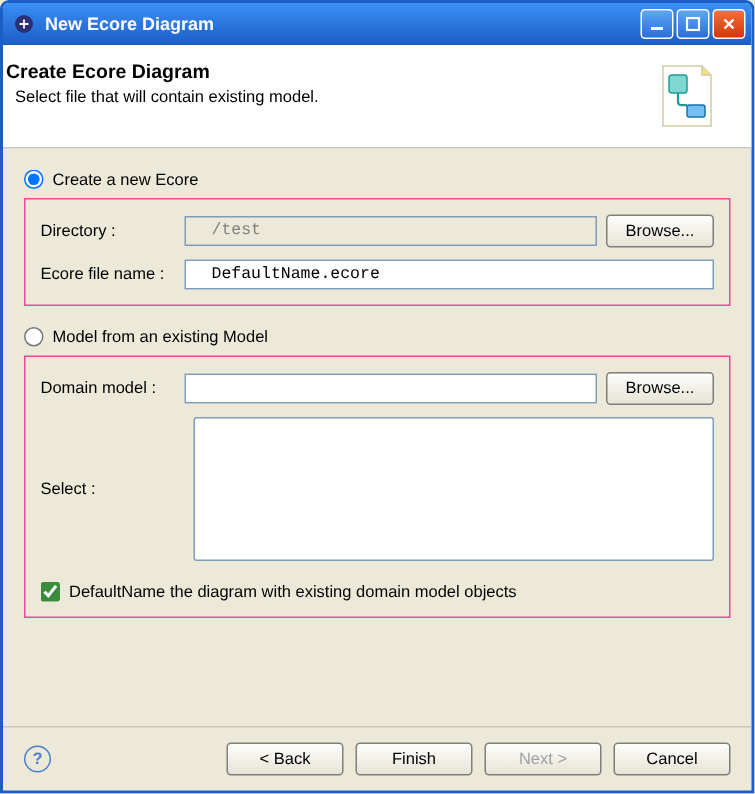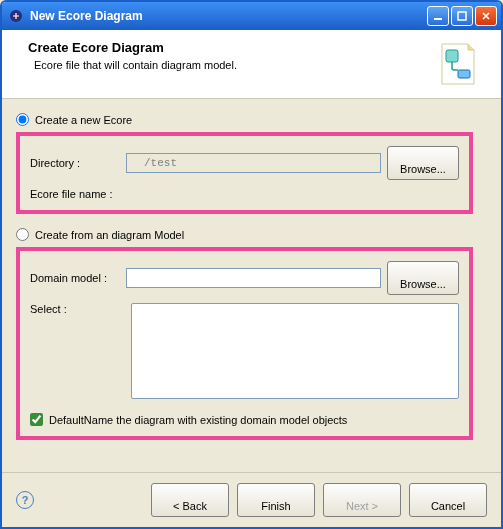--- a/index.html
+++ b/index.html
@@ -41,21 +41,21 @@
     background: linear-gradient(to bottom,#5ea7f7,#2a6ed9);
     display:flex; align-items:center; justify-content:center;
     color:#fff; font-weight:bold; font-size:11px;
   }
   .win-btn.close {
     background: linear-gradient(to bottom,#f6713b,#d6350a);
     border-color:#fff;
   }
   .header {
     background:#fff;
-    padding: 10px 14px 8px 26px;
+    padding: 10px 14px 8px 2px;
     border-bottom: 1px solid #c9c7ba;
     display:flex;
   }
   .header-text { flex:1; }
   .header-title {
     font-size: 13px; font-weight: bold; color:#000;
     margin-bottom: 4px;
   }
   .header-desc { font-size: 11px; color:#000; margin-left:6px;}
   .header-icon {
@@ -67,24 +67,24 @@
     padding: 14px;
     overflow:auto;
   }
   .radio-row {
     display:flex; align-items:center;
     font-size:11px;
     margin-bottom:6px;
   }
   .radio-row input { margin:0 6px 0 0; }
   .group {
-    border:4px solid #ec4899;
+    border:1px solid #ec4899;
     background:#ece9d8;
     padding:10px;
-    margin:6px 14px 14px 0;
+    margin:6px 0 14px 0;
   }
   .form-row {
     display:flex; align-items:center;
     margin-bottom:8px;
   }
   .form-row label { width:96px; }
   .text-input {
     flex:1;
     height:20px;
     border:1px solid #7f9db9;
@@ -95,37 +95,37 @@
   }
   .text-input[readonly] { background:#ece9d8; color:#808080; }
   .btn {
     height:22px;
     min-width:72px;
     border:1px solid #7f7f7f;
     border-radius:3px;
     background: linear-gradient(to bottom,#fdfdfc,#e7e4d6);
     font-size:11px;
     font-family:inherit;
-    padding:16px 10px;
+    padding:4px 10px;
     cursor:pointer;
   }
   .btn[disabled]{
     color:#a0a0a0;
     cursor:default;
   }
   .browse-gap { margin-left:6px; }
   .select-area {
     width:100%;
     height:96px;
     border:1px solid #7f9db9;
     background:#fff;
     font-size:11px;
     font-family:inherit;
   }
-  .select-row { display:flex; margin-top:8px;gap:28px;}
+  .select-row { display:flex; align-items:center; margin-top:8px;gap:28px;}
   .select-row label { width:96px; }
   .checkbox-row {
     display:flex; align-items:center;
     margin-top:14px;
     font-size:11px;
   }
   .checkbox-row input { margin:0 6px 0 0; accent-color:#3a8b3a;}
   .footer {
     border-top:1px solid #c9c7ba;
     padding:10px 14px;
@@ -171,21 +171,21 @@
         <svg width="10" height="10">
             <path d="M2 2l6 6M8 2l-6 6" stroke="#fff" stroke-width="1.6"></path>
           </svg>
       </div>
     </div>
   </div>
 
   <div class="header">
     <div class="header-text">
       <div class="header-title">Create Ecore Diagram</div>
-      <div class="header-desc">Ecore file that will contain diagram model.</div>
+      <div class="header-desc">Select file that will contain existing model.</div>
     </div>
     <div class="header-icon">
       <svg width="50" height="46" viewBox="0 0 50 46">
         <path d="M6 2h26l6 6v34H6z" fill="#fff" stroke="#d0cca0"></path>
         <path d="M32 2v6h6" fill="#f5e08a" stroke="#d0cca0"></path>
         <rect x="10" y="8" width="12" height="12" rx="2" fill="#7fd9d2" stroke="#1f9b93"></rect>
         <rect x="22" y="28" width="12" height="8" rx="1.5" fill="#74c0f5" stroke="#1a6fb4"></rect>
         <path d="M16 20v6q0 2 2 2h4" fill="none" stroke="#1f9b93" stroke-width="1.5"></path>
       </svg>
     </div>
@@ -199,26 +199,27 @@
     </div>
 
     <div class="group">
       <div class="form-row">
         <label>Directory :</label>
         <input class="text-input" readonly="" value="/test" style="">
         <button class="btn browse-gap">Browse...</button>
       </div>
       <div class="form-row" style="margin-bottom:0;">
         <label>Ecore file name :</label>
+        <input class="text-input" value="DefaultName.ecore" style="">
       </div>
     </div>
 
     <div class="radio-row">
       <input type="radio" name="mode" style="">
-      <span>Create from an diagram Model</span>
+      <span>Model from an existing Model</span>
     </div>
 
     <div class="group">
       <div class="form-row">
         <label>Domain model :</label>
         <input class="text-input" value="" style="">
         <button class="btn browse-gap">Browse...</button>
       </div>
       <div class="select-row">
         <label>Select :</label>

